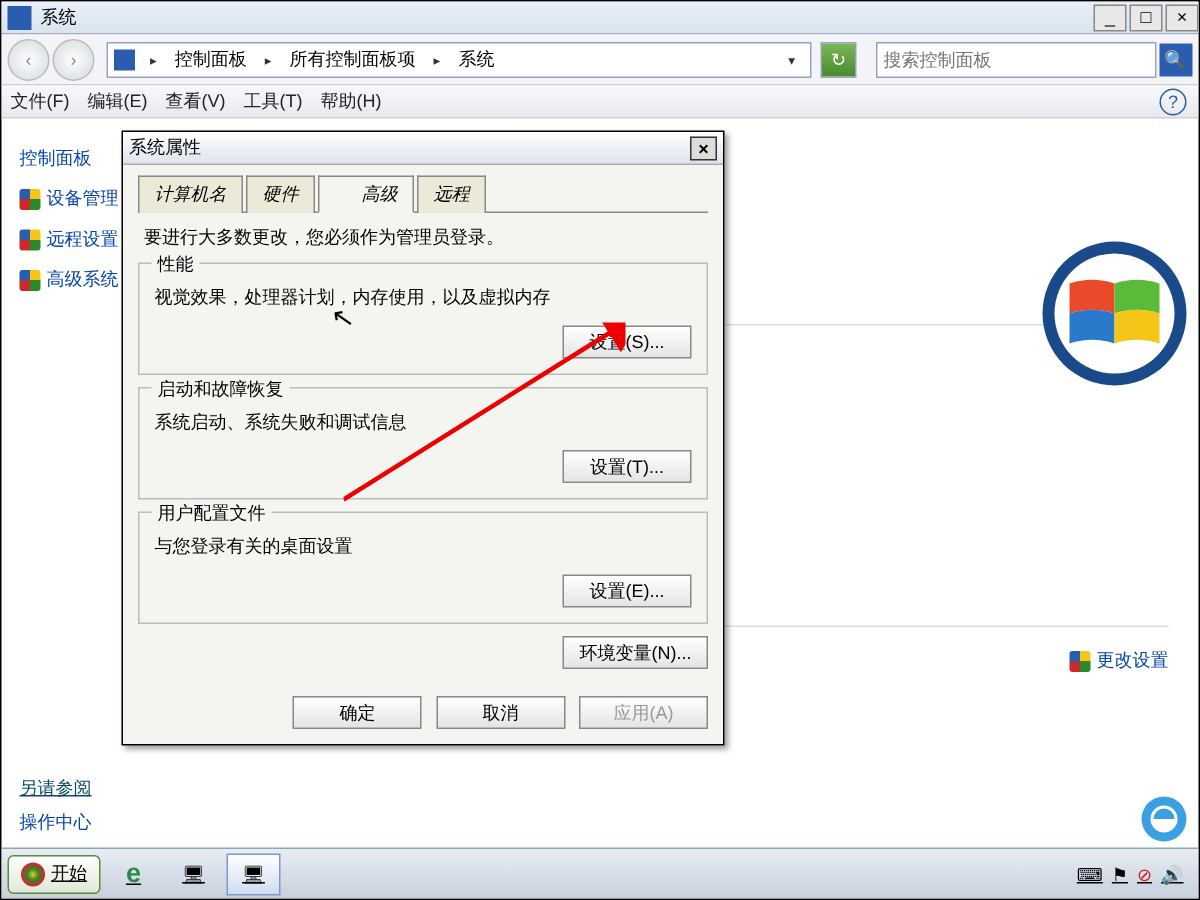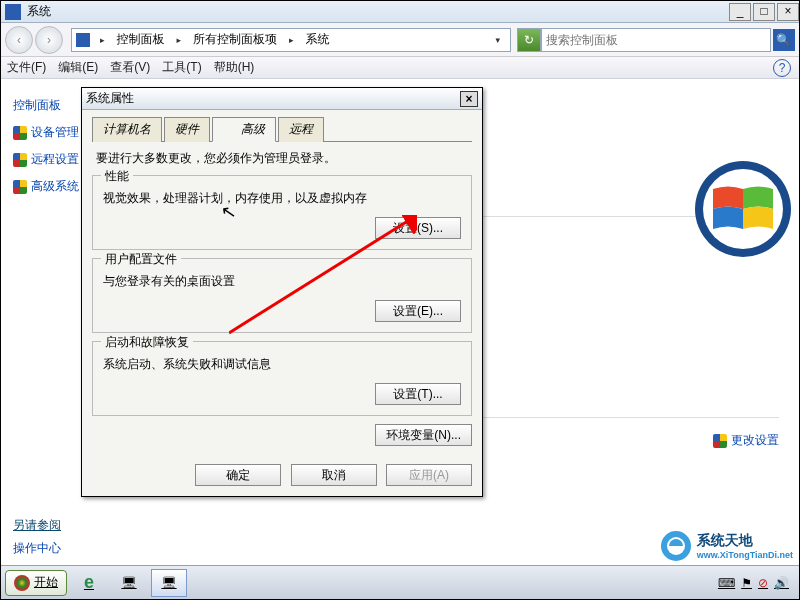--- a/index.html
+++ b/index.html
@@ -12,21 +12,21 @@
 .titlebar .winbtns { display: flex; }
 .titlebar .winbtns div { width: 22px; height: 18px; border: 1px solid #888; background: #e8e8e8; margin-left: 2px; text-align: center; line-height: 14px; }
 
 
 .navbar { height: 34px; background: #f4f4f8; display: flex; align-items: center; border-bottom: 1px solid #ccc; padding: 0 4px; }
 .navbtn { width: 28px; height: 28px; border: 1px solid #bbb; border-radius: 14px; background: radial-gradient(#fff,#d0d8e0); margin-right: 2px; display:flex;align-items:center;justify-content:center;color:#888; }
 .breadcrumb { flex: 1; height: 24px; border: 1px solid #94a6bb; background: #fff; display: flex; align-items: center; padding: 0 4px; margin: 0 6px; }
 .breadcrumb span { padding: 0 6px; }
 .bc-arrow { color: #333; font-size: 9px; }
 .ref-btn { width: 24px; height: 24px; border: 1px solid #94a6bb; background: linear-gradient(#7ab85a,#4a8a2a); color:#fff; text-align:center; line-height:22px; }
-.searchbox { width: 230px; height: 24px; border: 1px solid #94a6bb; background: #fff; display: flex; align-items: center; padding: 0 4px; margin-left: 0; }
+.searchbox { width: 187px; height: 24px; border: 1px solid #94a6bb; background: #fff; display: flex; align-items: center; padding: 0 4px; margin-left: 13px; }
 .searchbox input { border: none; outline: none; flex: 1; color: #888; }
 .search-go { width: 22px; height: 22px; background: #2a5cb0; color:#fff; text-align:center; line-height:22px; margin-left:2px; }
 
 
 .menubar { height: 22px; background: linear-gradient(#f8f8fc,#e8e8f0); border-bottom: 1px solid #d0d0d8; display: flex; align-items: center; padding-left: 6px; }
 .menubar span { margin-right: 12px; color: #222; }
 .help-q { margin-left:auto; margin-right:8px; width:18px;height:18px;border:1px solid #2a5cb0;border-radius:9px;color:#2a5cb0;text-align:center;line-height:16px; }
 
 
 .content { position: absolute; top: 78px; left: 0; right: 0; bottom: 34px; display: flex; }
@@ -187,29 +187,29 @@
     </div>
     <div class="note">要进行大多数更改，您必须作为管理员登录。</div>
 
     <div class="group">
       <div class="legend">性能</div>
       <div class="desc">视觉效果，处理器计划，内存使用，以及虚拟内存</div>
       <div class="btn-row"><button class="btn">设置(S)...</button></div>
     </div>
 
     <div class="group">
+      <div class="legend">启动和故障恢复</div>
+      <div class="desc">系统启动、系统失败和调试信息</div>
+      <div class="btn-row"><button class="btn">设置(T)...</button></div>
+    </div>
+
+    <div class="group">
       <div class="legend">用户配置文件</div>
       <div class="desc">与您登录有关的桌面设置</div>
       <div class="btn-row"><button class="btn">设置(E)...</button></div>
-    </div>
-
-    <div class="group">
-      <div class="legend">启动和故障恢复</div>
-      <div class="desc">系统启动、系统失败和调试信息</div>
-      <div class="btn-row"><button class="btn">设置(T)...</button></div>
     </div>
 
     <div class="env-row"><button class="btn">环境变量(N)...</button></div>
 
     <div class="dlg-btns">
       <button class="btn">确定</button>
       <button class="btn">取消</button>
       <button class="btn" disabled="">应用(A)</button>
     </div>
   </div>
@@ -224,24 +224,20 @@
     </defs>
   <line x1="0" y1="118" x2="182" y2="4" stroke="#e00" stroke-width="3" marker-end="url(#ah)"></line>
 </svg>
 
 <div class="watermark">
   <svg width="34" height="34" viewBox="0 0 34 34">
       <circle cx="17" cy="17" r="15" fill="#3aa0e0"></circle>
       <circle cx="17" cy="17" r="9" fill="#fff"></circle>
       <path d="M10 17 a7 7 0 0 1 14 0" fill="#3aa0e0"></path>
     </svg>
-  <div style="margin-left:4px">
-    <div style="font-size:14px;color:#104a7a">系统天地</div>
-    <div style="font-size:9px;color:#2a8ad0">www.XiTongTianDi.net</div>
-  </div>
 </div>
 
 <div class="taskbar">
   <div class="start">
     <div class="orb"></div>
     <span>开始</span>
   </div>
   <div class="task-ico">
       <span style="color:#2a8a4a;font-size:18px;font-weight:bold">e</span>
     </div>

